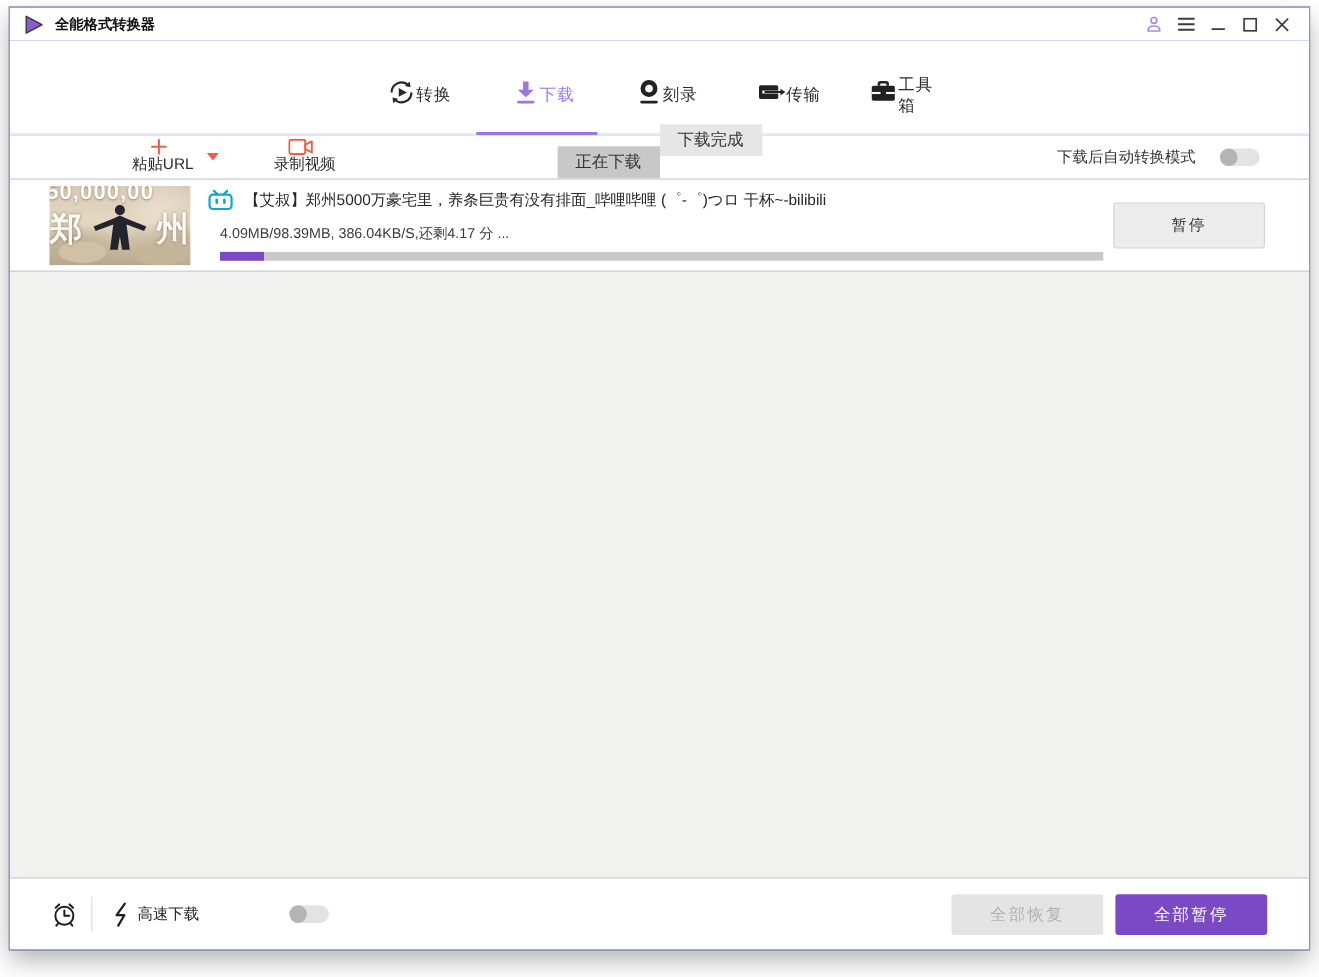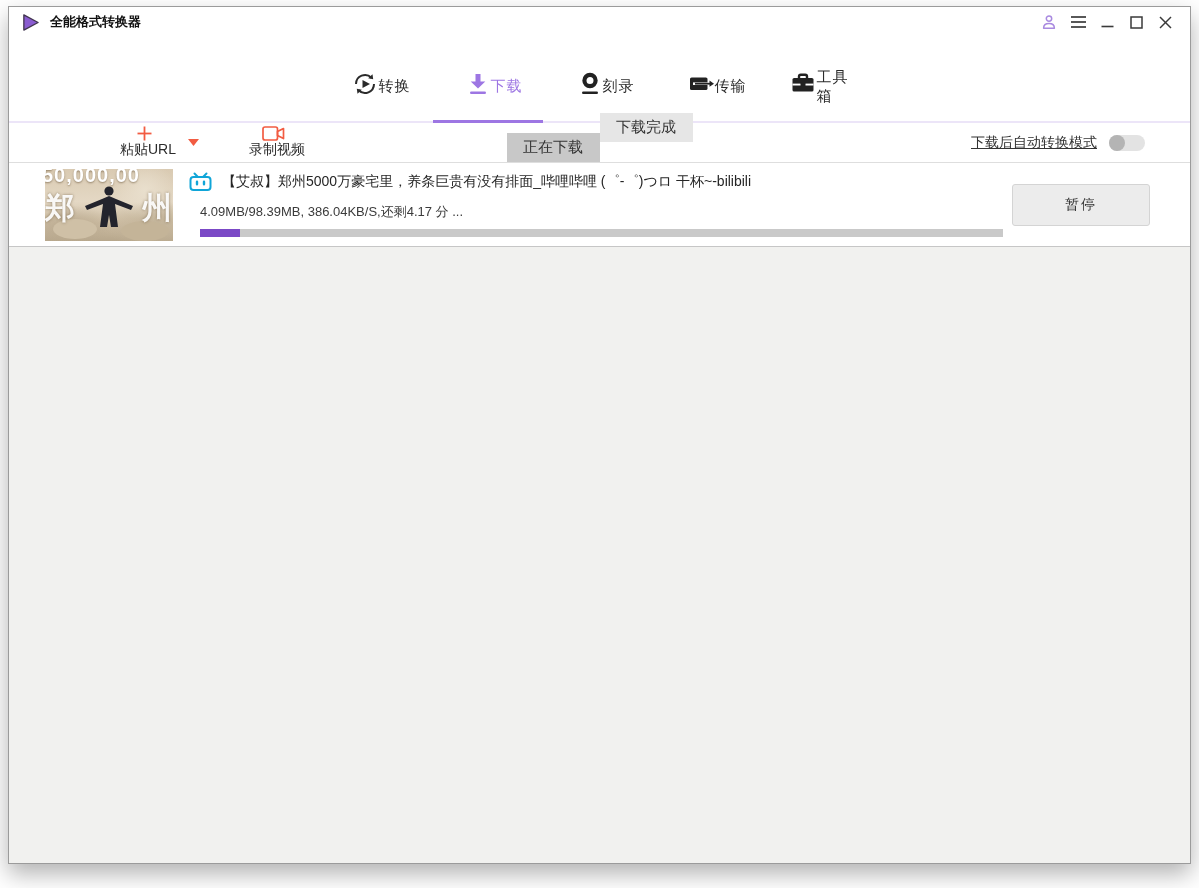--- a/index.html
+++ b/index.html
@@ -37,21 +37,21 @@
   .tool-item { display:flex; align-items:center; cursor:pointer; color:#2b2b2b; font-size:14px;flex-direction:column; }
   .tool-item .t-label { margin-left:7px; }
   .caret { margin-left:12px; cursor:pointer; }
   .record { margin-left:43px; }
   .segmented { position:absolute; left:50%; top:auto; bottom:0; transform:translateX(-50%);
                display:flex; }
   .seg-btn { width:93px; height:29px; display:flex; align-items:center; justify-content:center;
              font-size:15px; color:#333; background:#e6e6e6; cursor:pointer; }
   .seg-btn.active { background:#c8c8c8;margin-top:20px; }
   .tool-right { margin-left:auto; display:flex; align-items:center; }
-  .tool-right .auto-label { font-size:14px; color:#333; margin-right:12px;text-decoration:underline; }
+  .tool-right .auto-label { font-size:14px; color:#333; margin-right:22px; }
 
   .toggle { width:36px; height:16px; border-radius:8px; background:#e3e3e3; position:relative; cursor:pointer; flex:0 0 auto; }
   .toggle .knob { position:absolute; left:0; top:0; width:16px; height:16px; border-radius:50%; background:#b4b4b4; }
 
   
   .item { height:84px; background:#fff; border-bottom:1px solid #c6c6c6;
           display:flex; align-items:flex-start; padding:6px 40px 0 36px; flex:0 0 auto; }
   .thumb { width:128px; height:72px; position:relative; overflow:hidden; flex:0 0 auto;
            background:
              radial-gradient(60px 30px at 20% 80%, #b9a98f 0%, rgba(185,169,143,0) 70%),
@@ -255,14 +255,37 @@
       <div class="dl-bar">
         <div class="dl-fill" style="width: 5%;"></div>
       </div>
     </div>
 
     <div class="pause-btn">暂停</div>
   </div>
 
   <div class="content"></div>
 
+  <div class="footer">
+    <div class="clock-btn">
+      <svg width="25" height="25" viewBox="0 0 25 25" fill="none" stroke="#1d1d1d" stroke-width="1.8">
+        <circle cx="12.5" cy="13.5" r="8.2"></circle>
+        <path d="M12.5 13.5V8.8M12.5 13.5h4.4" stroke-linecap="round"></path>
+        <path d="M4.6 6.2l3.2-3M20.4 6.2l-3.2-3" stroke-linecap="round"></path>
+        <path d="M6.8 20.6l-1.6 1.9M18.2 20.6l1.6 1.9" stroke-linecap="round"></path>
+      </svg>
+    </div>
+    <div class="foot-divider"></div>
+    <div class="bolt-wrap">
+      <svg width="15" height="23" viewBox="0 0 15 23" fill="none" stroke="#1d1d1d" stroke-width="2">
+        <path d="M11.5 1.5L4 12h7l-5.5 9.5" stroke-linecap="round" stroke-linejoin="round"></path>
+      </svg>
+      <span class="speed-label">高速下载</span>
+    </div>
+    <div class="toggle">
+        <div class="knob"></div>
+      </div>
+    <div class="foot-spacer"></div>
+    <div class="big-btn resume-all">全部恢复</div>
+    <div class="big-btn pause-all">全部暂停</div>
+  </div>
 
 </div>
 
 </body></html>

